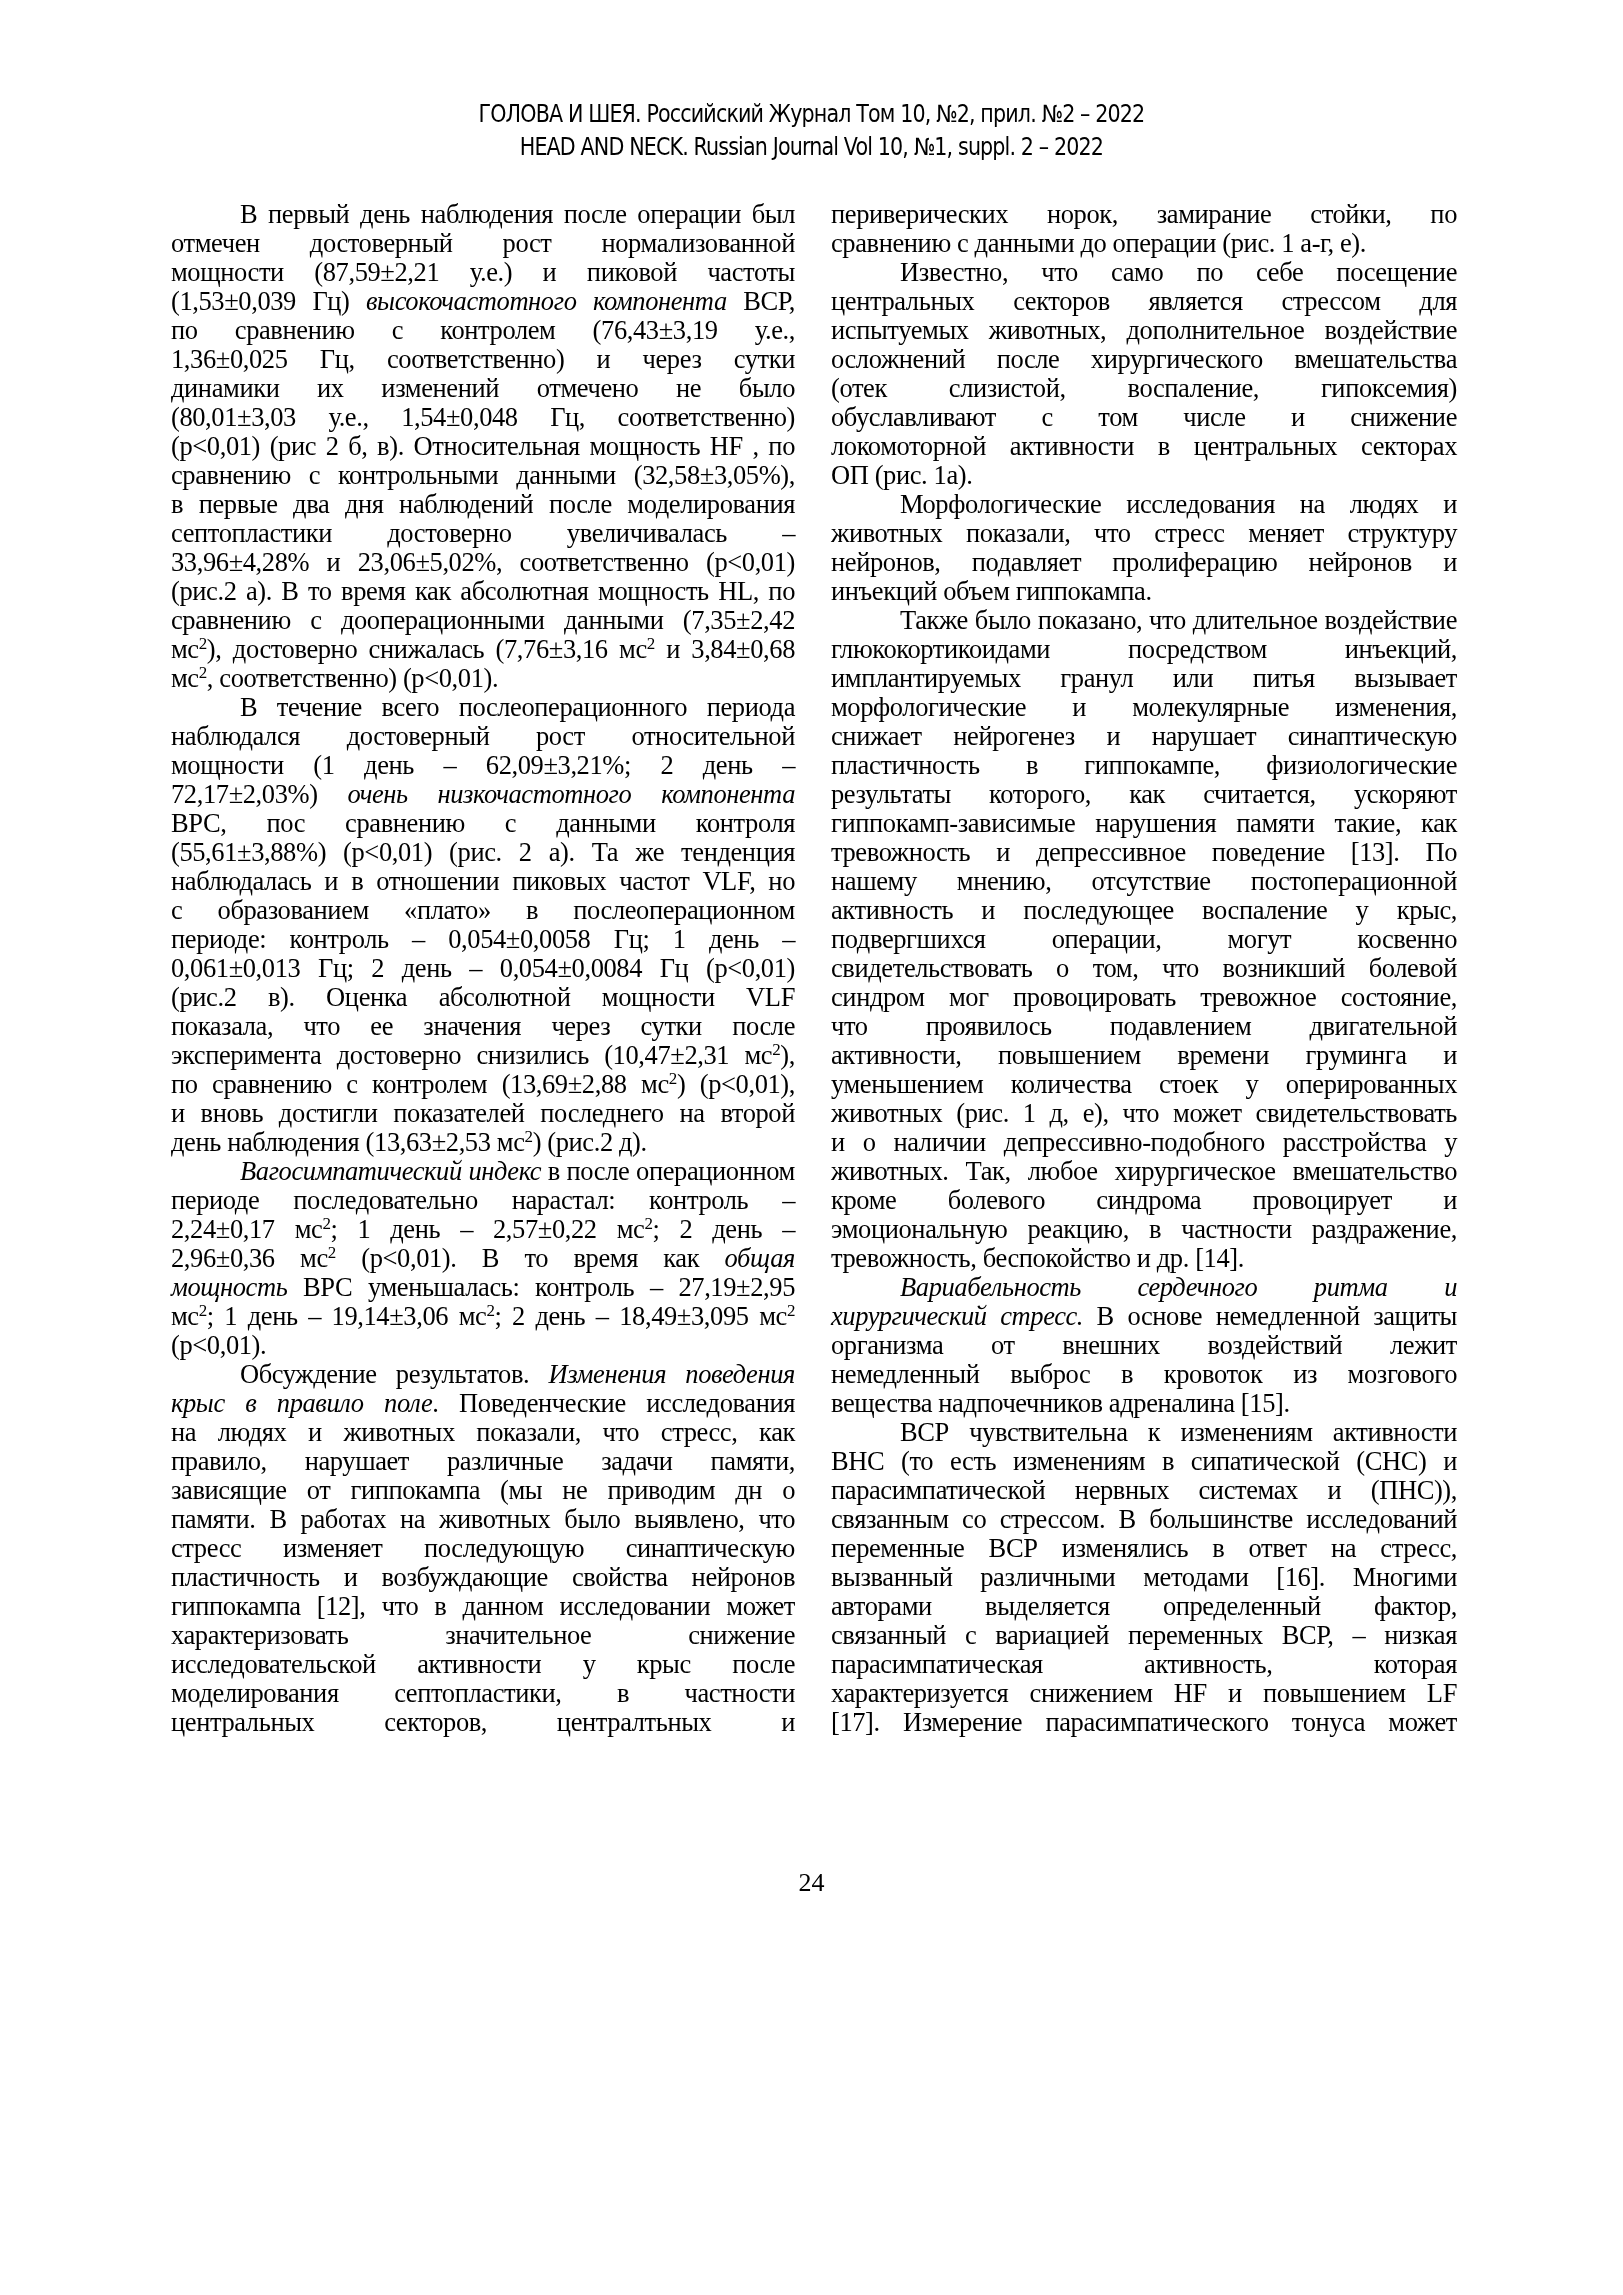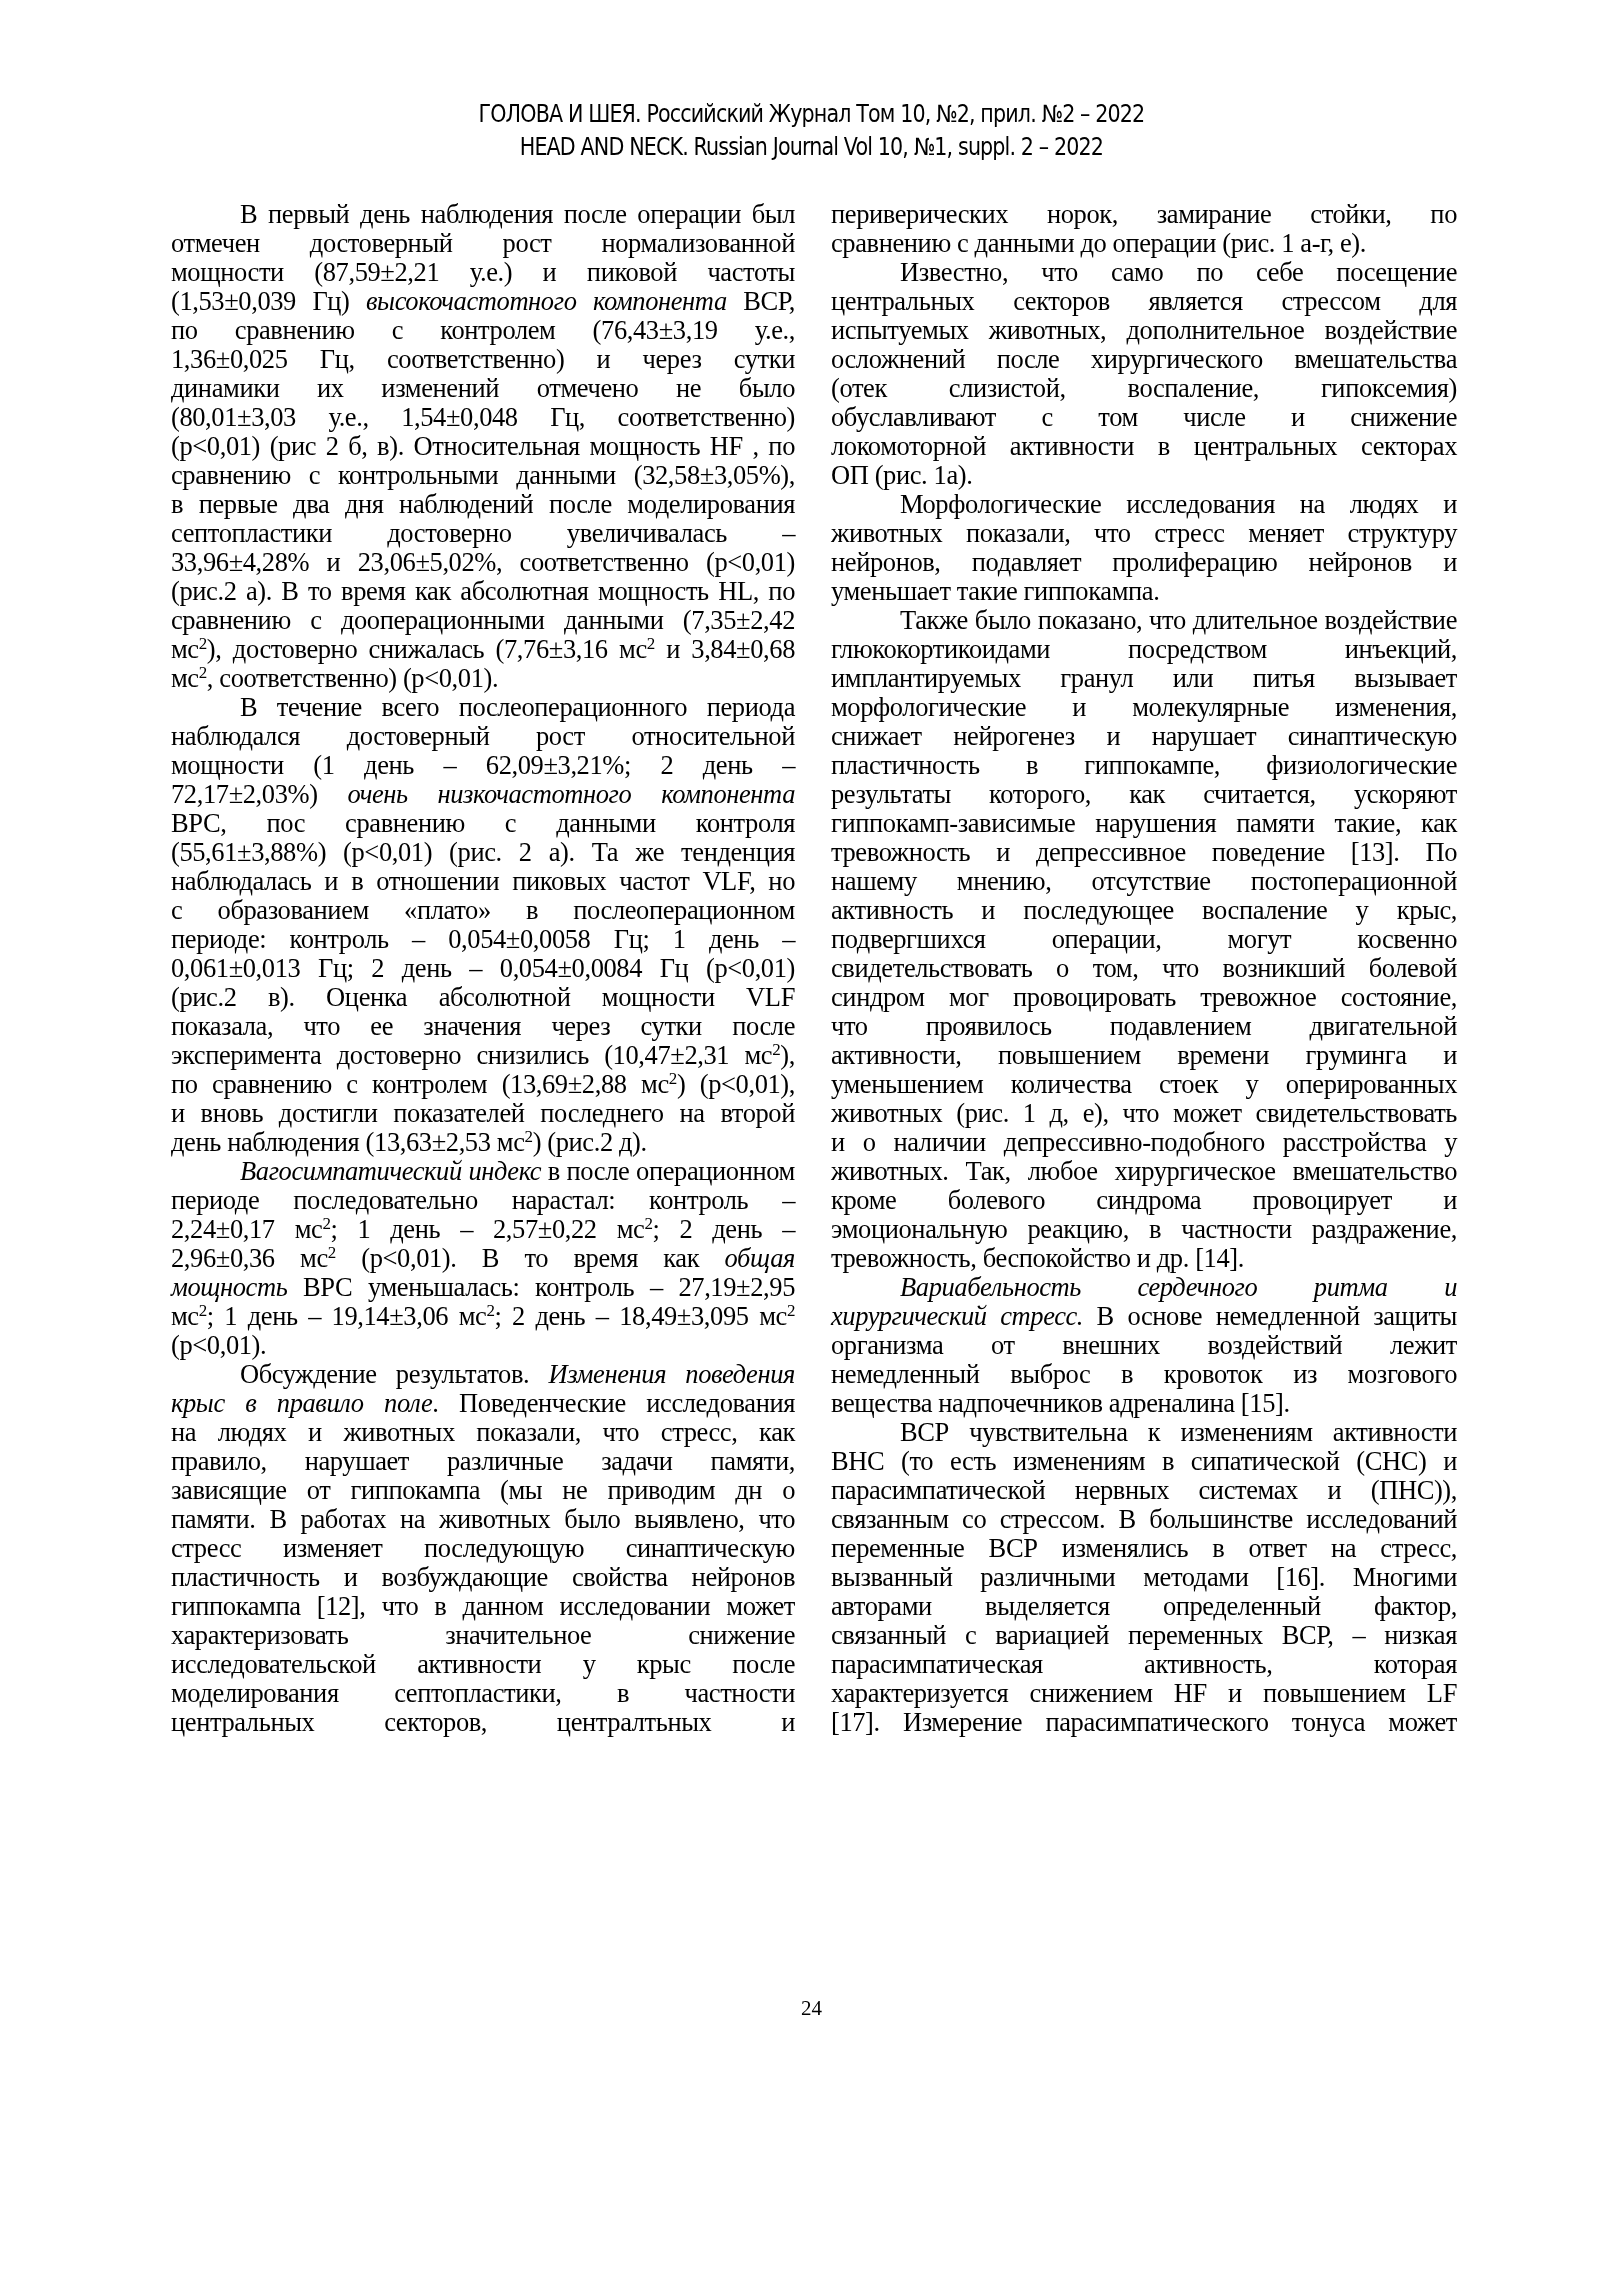--- a/index.html
+++ b/index.html
@@ -10,22 +10,22 @@
   .col { position: absolute; top: 200px; font-family: "Liberation Serif", serif; font-size: 26.5px; line-height: 29px;
     text-align: justify; letter-spacing: -0.4px; }
   .col.left { left: 171px; width: 624px; }
   .col.right { left: 831px; width: 626px; }
   .col .ln { display: block; text-align: justify; text-align-last: justify; white-space: nowrap; }
   .col .ln.last { text-align-last: left; }
   .col .ln.first { padding-left: 69px; }
   i { font-style: italic; }
   b { font-weight: normal; }
   sup { font-size: 17px; line-height: 0; vertical-align: 9.2px; }
-  .pagenum { position: absolute; top: 1996px; left: 0; width: 1623px; text-align: center;
-    font-family: "Liberation Serif", serif; font-size: 21px; }
+  .pagenum { position: absolute; top: 1868px; left: 0; width: 1623px; text-align: center;
+    font-family: "Liberation Serif", serif; font-size: 26px; }
 </style>
 </head>
 <body>
 
 <div class="header">
   <div>ГОЛОВА И ШЕЯ. Российский Журнал Том 10, №2, прил. №2 – 2022</div>
   <div>HEAD AND NECK. Russian Journal Vol 10, №1, suppl. 2 – 2022</div>
 </div>
 
 <div class="col left">
@@ -90,21 +90,21 @@
     <span class="ln">центральных секторов является стрессом для</span>
     <span class="ln">испытуемых животных, дополнительное воздействие</span>
     <span class="ln">осложнений после хирургического вмешательства</span>
     <span class="ln">(отек слизистой, воспаление, гипоксемия)</span>
     <span class="ln">обуславливают с том числе и снижение</span>
     <span class="ln">локомоторной активности в центральных секторах</span>
     <span class="ln last">ОП (рис. 1а).</span>
     <span class="ln first">Морфологические исследования на людях и</span>
     <span class="ln">животных показали, что стресс меняет структуру</span>
     <span class="ln">нейронов, подавляет пролиферацию нейронов и</span>
-    <span class="ln last">уменьшает такие гиппокампа.</span>
+    <span class="ln last">инъекций объем гиппокампа.</span>
     <span class="ln first">Также было показано, что длительное воздействие</span>
     <span class="ln">глюкокортикоидами посредством инъекций,</span>
     <span class="ln">имплантируемых гранул или питья вызывает</span>
     <span class="ln">морфологические и молекулярные изменения,</span>
     <span class="ln">снижает нейрогенез и нарушает синаптическую</span>
     <span class="ln">пластичность в гиппокампе, физиологические</span>
     <span class="ln">результаты которого, как считается, ускоряют</span>
     <span class="ln">гиппокамп-зависимые нарушения памяти такие, как</span>
     <span class="ln">тревожность и депрессивное поведение [13]. По</span>
     <span class="ln">нашему мнению, отсутствие постоперационной</span>

